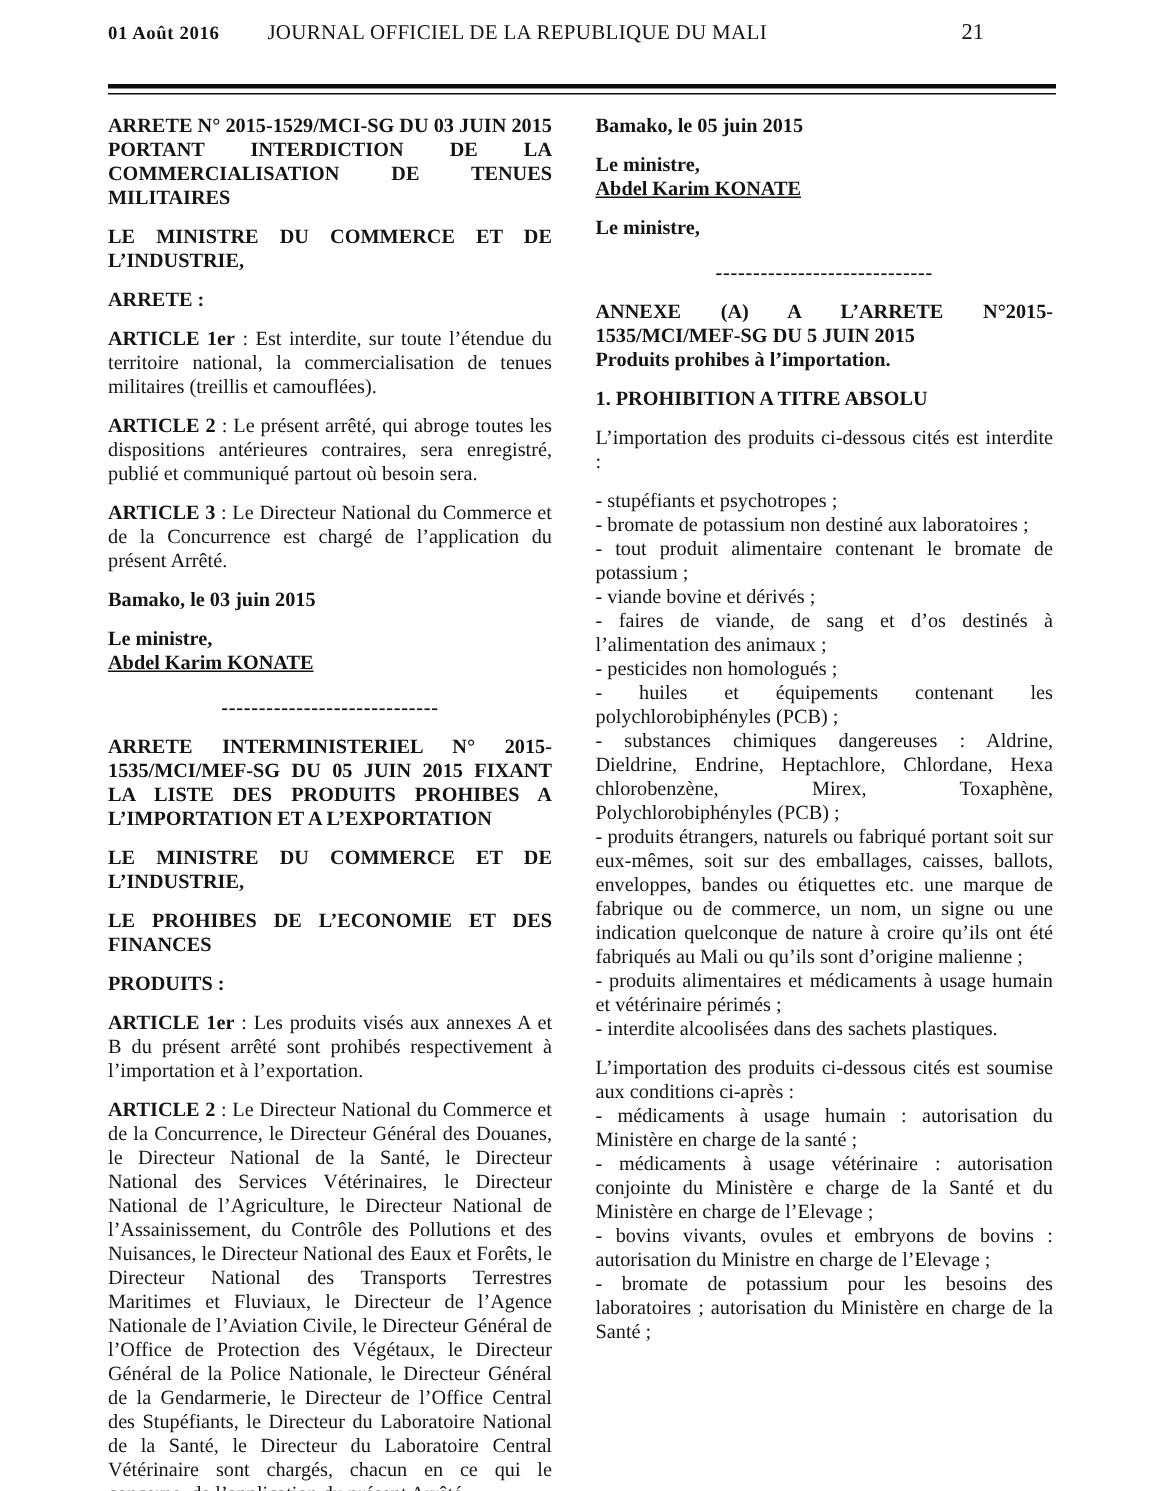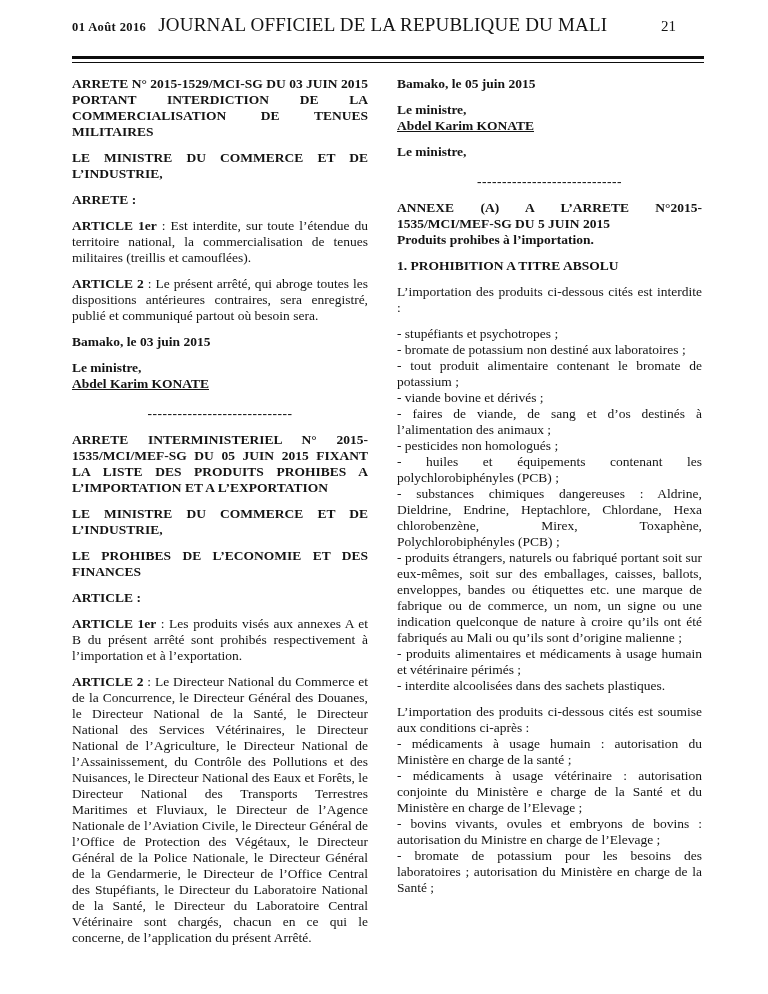--- a/index.html
+++ b/index.html
@@ -4,22 +4,22 @@
 <style>
   html,body{margin:0;padding:0;background:#ffffff;}
   body{
     width:768px;height:994px;overflow:hidden;
     font-family:"Liberation Serif", serif;
     color:#141414;
   }
   .page{box-sizing:border-box;width:768px;height:994px;padding:14px 64px 0 72px;background:#fff;}
   .header{display:flex;align-items:baseline;height:36px;}
   .header-date{font-weight:bold;font-size:12.5px;letter-spacing:.4px;white-space:nowrap;}
-  .header-title{font-size:19px;margin-left:12px;letter-spacing:.2px;white-space:nowrap;}
-  .header-page{margin-left:auto;margin-right:28px;font-size:15px;}
+  .header-title{font-size:14px;margin-left:32px;letter-spacing:.2px;white-space:nowrap;}
+  .header-page{margin-left:auto;margin-right:48px;font-size:15px;}
   .rule{margin-top:6px;height:2.5px;border-top:3px solid #0d0d0d;border-bottom:1.5px solid #0d0d0d;}
   .columns{display:flex;gap:29px;margin-top:13px;}
   .col{font-size:13.5px;line-height:16px;text-align:justify;}
   .col.left{width:296px;}
   .col.right{width:305px;}
   .block{margin:10px 0 0 0;}
   .block:first-child{margin-top:0;}
   .heading{font-weight:bold;}
   .para b{font-weight:bold;}
   .signature{font-weight:bold;}
@@ -37,30 +37,31 @@
     <span class="header-page">21</span>
   </div>
   <div class="rule"></div>
   <div class="columns">
     <section class="col left" id="col-left">
         <p class="block heading">ARRETE N° 2015-1529/MCI-SG DU 03 JUIN 2015 PORTANT INTERDICTION DE LA COMMERCIALISATION DE TENUES MILITAIRES</p>
         <p class="block heading">LE MINISTRE DU COMMERCE ET DE L’INDUSTRIE,</p>
         <p class="block heading">ARRETE :</p>
         <p class="block para"><b>ARTICLE 1er</b> : Est interdite, sur toute l’étendue du territoire national, la commercialisation de tenues militaires (treillis et camouflées).</p>
         <p class="block para"><b>ARTICLE 2</b> : Le présent arrêté, qui abroge toutes les dispositions antérieures contraires, sera enregistré, publié et communiqué partout où besoin sera.</p>
+        <p class="block para"><b>ARTICLE 3</b> : Le Directeur National du Commerce et de la Concurrence est chargé de l’application du présent Arrêté.</p>
         <p class="block heading">Bamako, le  03 juin 2015</p>
         <div class="block signature">
           <div>Le ministre,</div>
           <div class="u">Abdel Karim KONATE</div>
         </div>
         <div class="block divider">-----------------------------</div>
         <p class="block heading">ARRETE INTERMINISTERIEL N° 2015-1535/MCI/MEF-SG DU 05 JUIN 2015 FIXANT LA LISTE DES PRODUITS PROHIBES A L’IMPORTATION ET A L’EXPORTATION</p>
         <p class="block heading">LE MINISTRE DU COMMERCE ET DE L’INDUSTRIE,</p>
         <p class="block heading">LE PROHIBES DE L’ECONOMIE ET DES FINANCES</p>
-        <p class="block heading">ARTICLE :</p>
+        <p class="block heading">PRODUITS :</p>
         <p class="block para"><b>ARTICLE 1er</b> : Les produits visés aux annexes A et B du présent arrêté sont prohibés respectivement à l’importation et à l’exportation.</p>
         <p class="block para"><b>ARTICLE 2</b> : Le Directeur National du Commerce et de la Concurrence,  le Directeur Général des Douanes, le Directeur National de la Santé, le Directeur National des Services Vétérinaires, le Directeur National de l’Agriculture, le Directeur National de l’Assainissement, du Contrôle des Pollutions et des Nuisances, le Directeur National des Eaux et Forêts, le Directeur National des Transports Terrestres Maritimes et Fluviaux, le Directeur de l’Agence Nationale de l’Aviation Civile, le Directeur Général de l’Office de Protection des Végétaux, le Directeur Général de la Police Nationale, le Directeur Général de la Gendarmerie, le Directeur de l’Office Central des Stupéfiants, le Directeur du Laboratoire National de la Santé, le Directeur du Laboratoire Central Vétérinaire sont chargés, chacun en ce qui le concerne, de l’application du présent Arrêté.</p>
       </section>
     <section class="col right" id="col-right">
         <p class="block heading">Bamako, le 05 juin 2015</p>
         <div class="block signature">
           <div>Le ministre,</div>
           <div class="u">Abdel Karim KONATE</div>
         </div>
         <div class="block signature">

